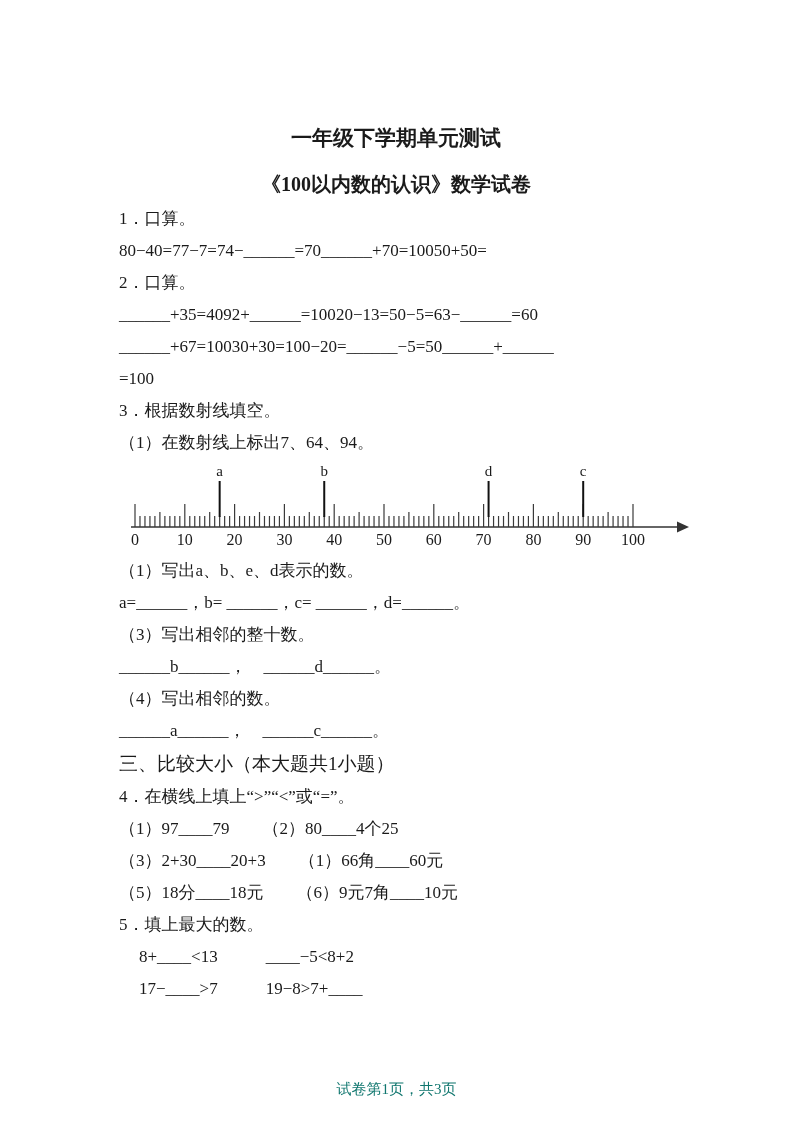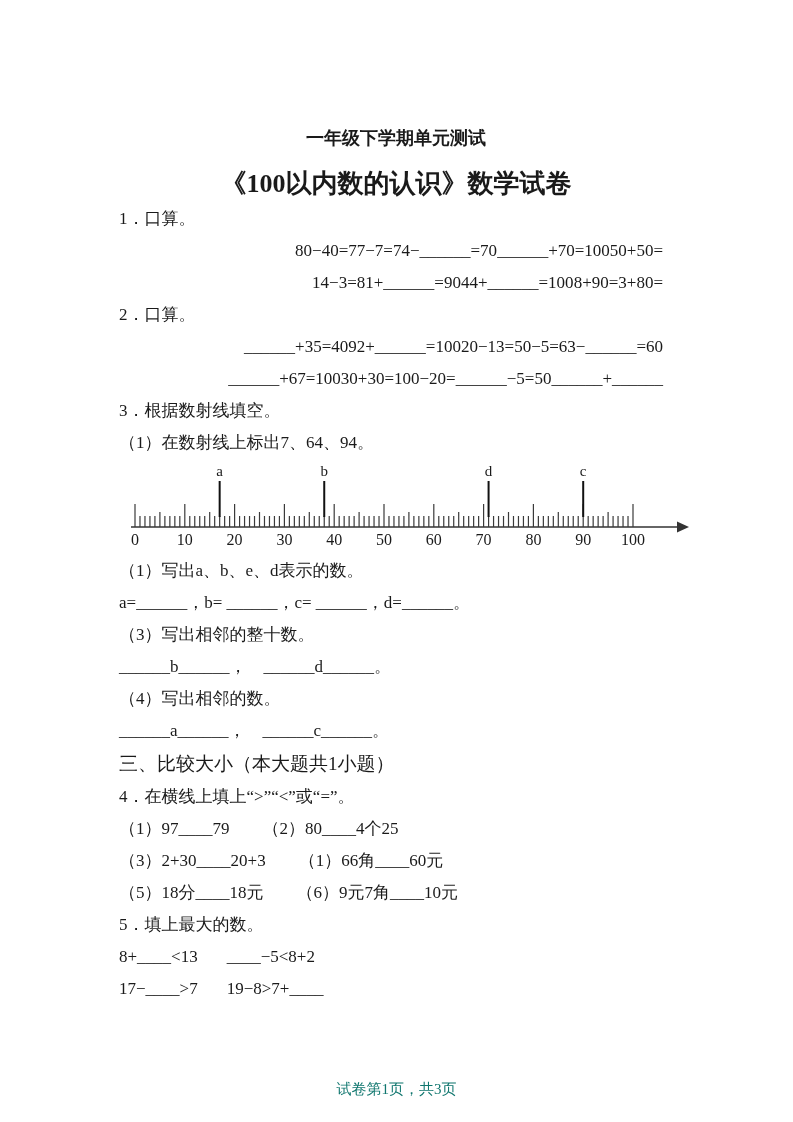--- a/index.html
+++ b/index.html
@@ -3,28 +3,28 @@
 <meta charset="utf-8">
 <style>
   html,body{margin:0;padding:0;background:#fff;}
   .page{
     width:793px;height:1122px;background:#ffffff;position:relative;
     box-sizing:border-box;padding:123px 120px 0 119px;
     font-family:"Liberation Serif","DejaVu Serif",serif;
     color:#1a1a1a;font-size:17px;
   }
   .title{
-    text-align:center;font-weight:700;font-size:18px;line-height:30px;margin:0 0 16px 0;
+    text-align:center;font-weight:700;font-size:21px;line-height:30px;margin:0 0 16px 0;
   }
-  .title.second{font-size:26px;margin-bottom:0;}
+  .title.second{font-size:20px;margin-bottom:0;}
   .line{line-height:24px;margin:8px 0;white-space:nowrap;}
-  .eq-row{display:flex;justify-content:flex-end;padding-right:10px;}
+  .eq-row{display:flex;justify-content:flex-start;padding-right:10px;}
   .pair-row{display:flex;}
   .pair-row.q4{column-gap:30px;gap:33px;}
-  .pair-row.q5{column-gap:29px;}
+  .pair-row.q5{column-gap:48px;margin-left:20px;}
   .section-heading{font-weight:400;font-size:19px;line-height:26px;margin:8px 0;white-space:nowrap;}
   .nl-wrap{height:88px;margin:4px 0 0 0;position:relative;}
   .nl-wrap svg{display:block;overflow:visible;}
   .footer{
     position:absolute;bottom:24px;left:0;width:100%;text-align:center;
     font-size:15px;color:#0f766e;line-height:18px;
   }
 </style>
 </head>
 <body>
@@ -35,43 +35,37 @@
   <div class="title second">《100以内数的认识》数学试卷</div>
 
   <div class="line">1．口算。</div>
   <div class="line eq-row">
     <span>80−40=</span>
     <span>77−7=</span>
     <span>74−______=70</span>
     <span>______+70=100</span>
     <span>50+50=</span>
   </div>
-  <div class="line eq-row">
-    <span>14−3=</span>
-    <span>81+______=90</span>
-    <span>44+______=100</span>
-    <span>8+90=</span>
-    <span>3+80=</span>
-  </div>
 
   <div class="line">2．口算。</div>
   <div class="line eq-row">
     <span>______+35=40</span>
     <span>92+______=100</span>
     <span>20−13=</span>
     <span>50−5=</span>
     <span>63−______=60</span>
   </div>
   <div class="line eq-row">
     <span>______+67=100</span>
     <span>30+30=</span>
     <span>100−20=</span>
     <span>______−5=50</span>
     <span>______+______</span>
   </div>
+  <div class="line">=100</div>
 
   <div class="line">3．根据数射线填空。</div>
   <div class="line">（1）在数射线上标出7、64、94。</div>
 
   <div class="nl-wrap">
     <svg id="numberline-svg" width="576" height="88" xmlns="http://www.w3.org/2000/svg">
         <line x1="12" y1="64" x2="558" y2="64" stroke="#333" stroke-width="1.6"></line>
         <polygon points="558,58.5 558,69.5 570,64" fill="#333"></polygon>
         <line x1="16" y1="64" x2="16" y2="41" stroke="#3a3a3a" stroke-width="1.2"></line>
         <line x1="20.98" y1="64" x2="20.98" y2="53" stroke="#3a3a3a" stroke-width="1.2"></line>

